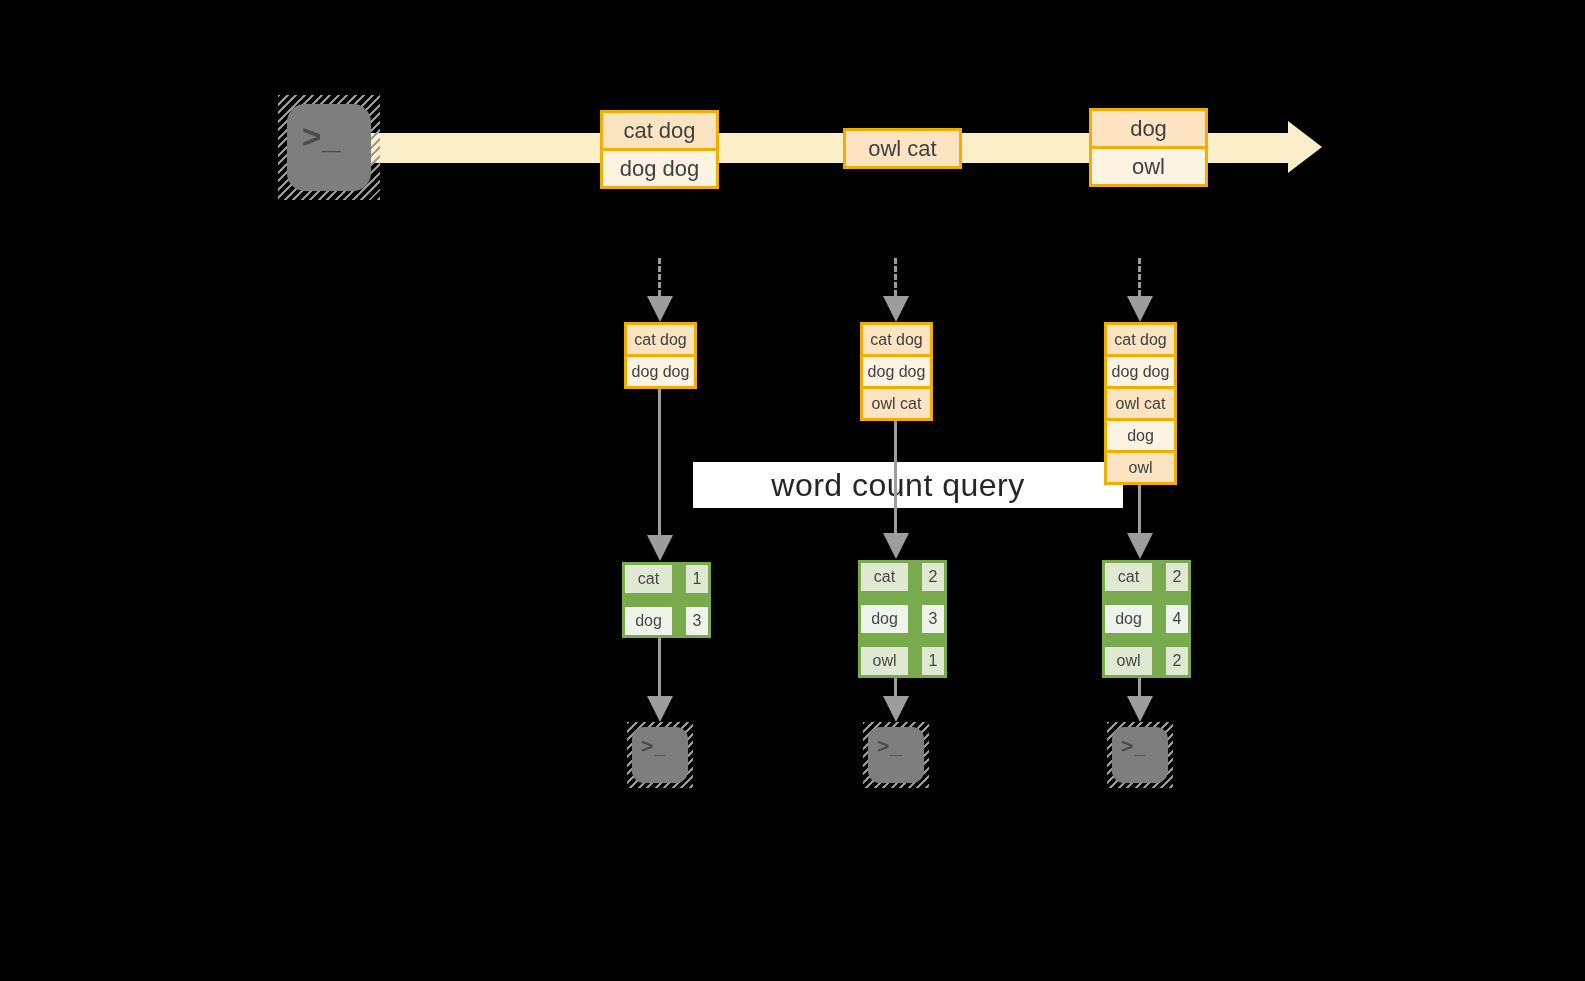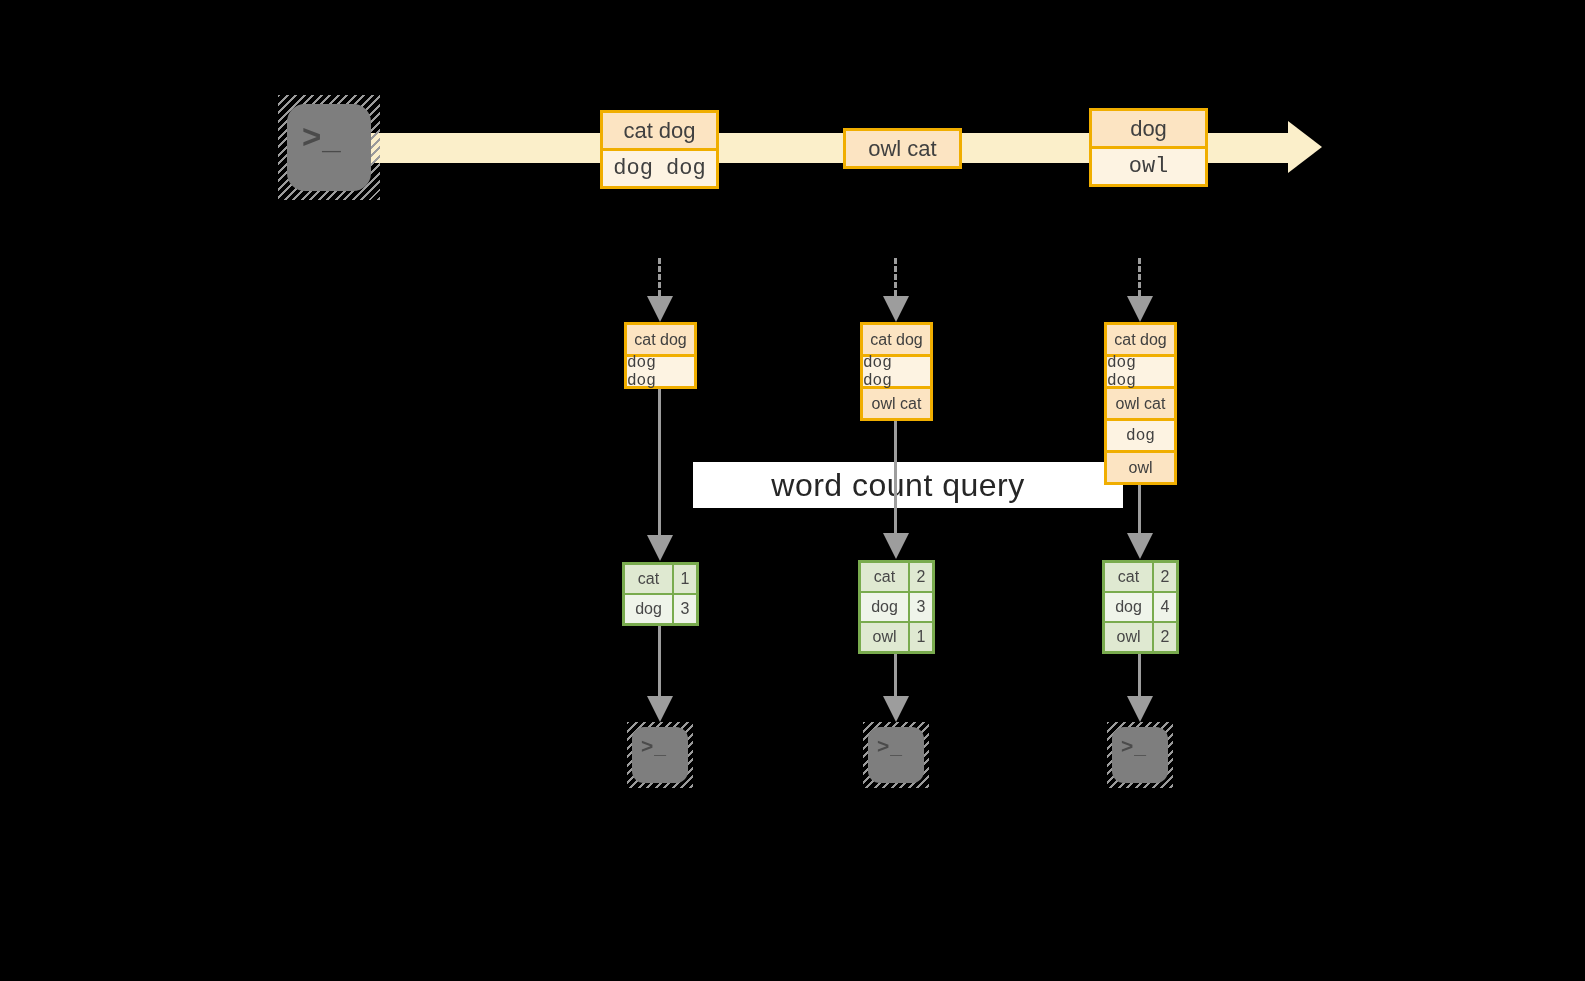--- a/index.html
+++ b/index.html
@@ -27,23 +27,23 @@
   
   .stream-box{position:absolute;border:3px solid var(--box-border);z-index:3;background:var(--box-border);}
   .srow{width:113px;height:35px;display:flex;align-items:center;justify-content:center;
     font-size:22px;color:var(--text-dark);border-bottom:3px solid var(--box-border);}
   .srow:last-child{border-bottom:none;}
   .state-box{position:absolute;border:3px solid var(--box-border);z-index:3;background:var(--box-border);}
   .xrow{width:67px;height:29px;display:flex;align-items:center;justify-content:center;
     font-size:16px;color:var(--text-dark);border-bottom:3px solid var(--box-border);}
   .xrow:last-child{border-bottom:none;}
   .fill-peach{background:var(--row-peach);}
-  .fill-cream{background:var(--row-cream);font-family:Liberation Mono, monospace;}
+  .fill-cream{background:var(--row-cream);}
   
-  .count-table{position:absolute;display:grid;grid-template-columns:47px 22px;gap:2px;
+  .count-table{position:absolute;display:grid;grid-template-columns:47px 22px;gap:14px;
     background:var(--table-border);border:3px solid var(--table-border);z-index:3;}
   .cell{height:28px;display:flex;align-items:center;justify-content:center;font-size:16px;color:#474747;}
   .fill-ggreen{background:var(--cell-green);}
   .fill-glight{background:var(--cell-light);}
   
   .vline{position:absolute;width:3px;background:var(--arrow-gray);z-index:2;}
   .dash-line{position:absolute;width:0;border-left:3px dashed var(--arrow-gray);z-index:2;}
   .tri-down{position:absolute;width:0;height:0;z-index:2;
     border-left:13px solid transparent;border-right:13px solid transparent;
     border-top:26px solid var(--arrow-gray);}

